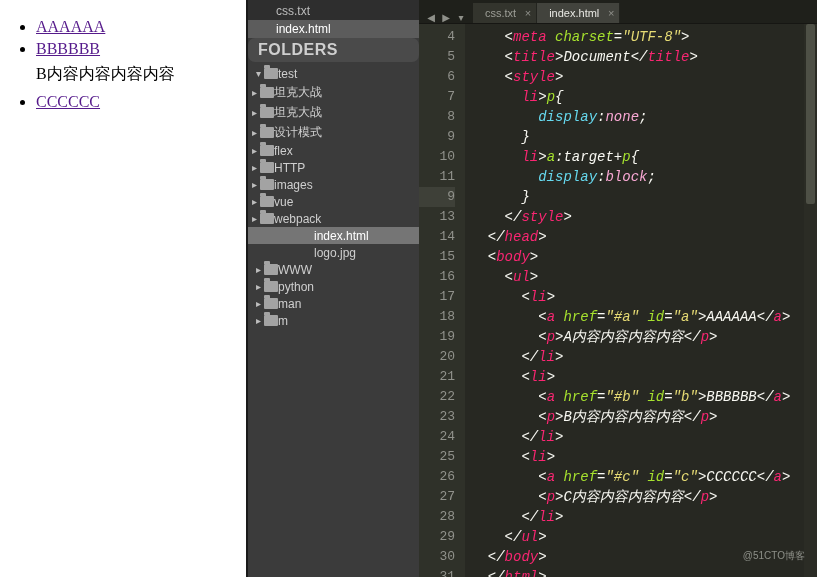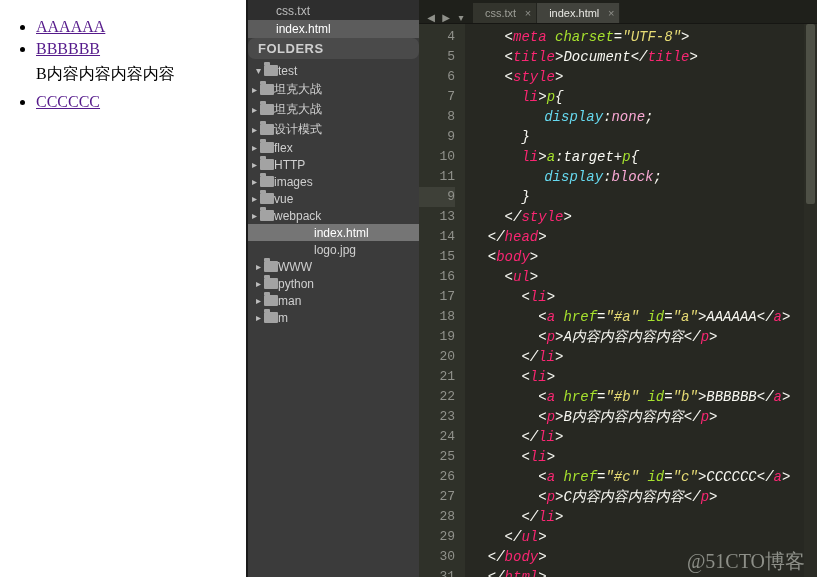--- a/index.html
+++ b/index.html
@@ -7,21 +7,21 @@
   .layout { display:flex; height:100%; }
   .preview { width:246px; background:#fff; padding:18px 8px 0 8px; font-family: "Times New Roman", serif; font-size:16px; }
   .preview ul { list-style:disc; padding-left:28px; }
   .preview li { margin-bottom:4px; }
   .preview a { color:#551a8b; text-decoration:underline; }
   .preview .expanded { color:#000; margin:6px 0 8px 0px; }
   .sidebar { width:171px; background:#3b3b3b; color:#c8c8c8; display:flex; flex-direction:column; font-family: "Segoe UI", Arial, sans-serif; font-size:12px; }
   .sidebar-top { background:#2e2e2e; padding:2px 0 0 0; }
   .open-file { padding:2px 6px 2px 28px; color:#bdbdbd; }
   .open-file.active { background:#5c5c5c; color:#fff; }
-  .section-hdr { background:#4a4a4a; color:#cfcfcf; font-size:13px; letter-spacing:0.5px; padding:3px 10px; font-weight:600;border-radius:7px; }
+  .section-hdr { background:#4a4a4a; color:#cfcfcf; font-size:16px; letter-spacing:0.5px; padding:3px 10px; font-weight:600;border-radius:7px; }
   .tree { padding:3px 0 6px 0; }
   .tree-row { display:flex; align-items:center; padding:1.5px 4px 1.5px 4px; white-space:nowrap; }
   .tree-row.sel { background:#757575; color:#fff; }
   .indent0 { padding-left:8px; }
   .indent1 { }
   .indent2 { padding-left:44px; }
   .arrow { width:8px; display:inline-block; color:#bdbdbd; font-size:10px; }
   .arrow.down::before { content:"▾"; }
   .arrow.right::before { content:"▸"; }
   .arrow.none::before { content:""; }
@@ -44,24 +44,24 @@
   .gutter div { height:20px; }
   .code { flex:1; padding:3px 0 3px 6px; line-height:20px; white-space:pre; font-size:14px; }
   .code .line { height:20px; }
   .t-tag   { color:#f92672; }
   .t-attr  { color:#a6e22e; }
   .t-str   { color:#e6db74; }
   .t-punc  { color:#f8f8f2; }
   .t-txt   { color:#f8f8f2; }
   .t-sel   { color:#a6e22e; } 
   .t-selR  { color:#f92672; }
-  .t-prop  { color:#66d9ef; font-style:italic;margin-left:6px; }
+  .t-prop  { color:#66d9ef; font-style:italic; }
   .t-val   { color:#f9a8d4; }
   .t-brace { color:#f8f8f2; }
-  .watermark { position:absolute; right:12px; bottom:2px; color:#8d8f88; font-size:20px; font-style:normal; font-family:Liberation Serif, serif; pointer-events:none; }
+  .watermark { position:absolute; right:12px; bottom:14px; color:#8d8f88; font-size:10px; font-style:normal; font-family:Liberation Sans, sans-serif; pointer-events:none; }
   .scrolltrack { position:absolute; right:0; top:24px; bottom:0; width:13px; background:#2b2c25; }
   .scrollthumb { position:absolute; top:0; left:2px; right:2px; height:180px; background:#4e5046; border-radius:2px; }
 </style>
 </head>
 <body>
 
 <div class="layout">
 
   <div class="preview">
     <ul>

